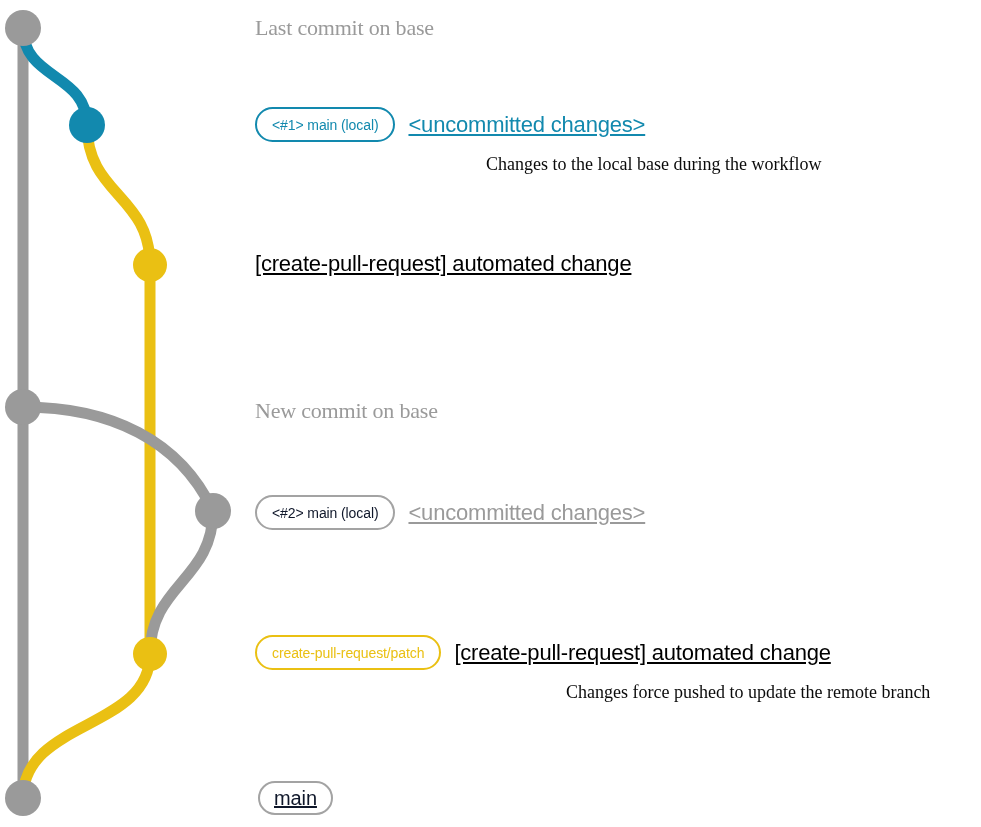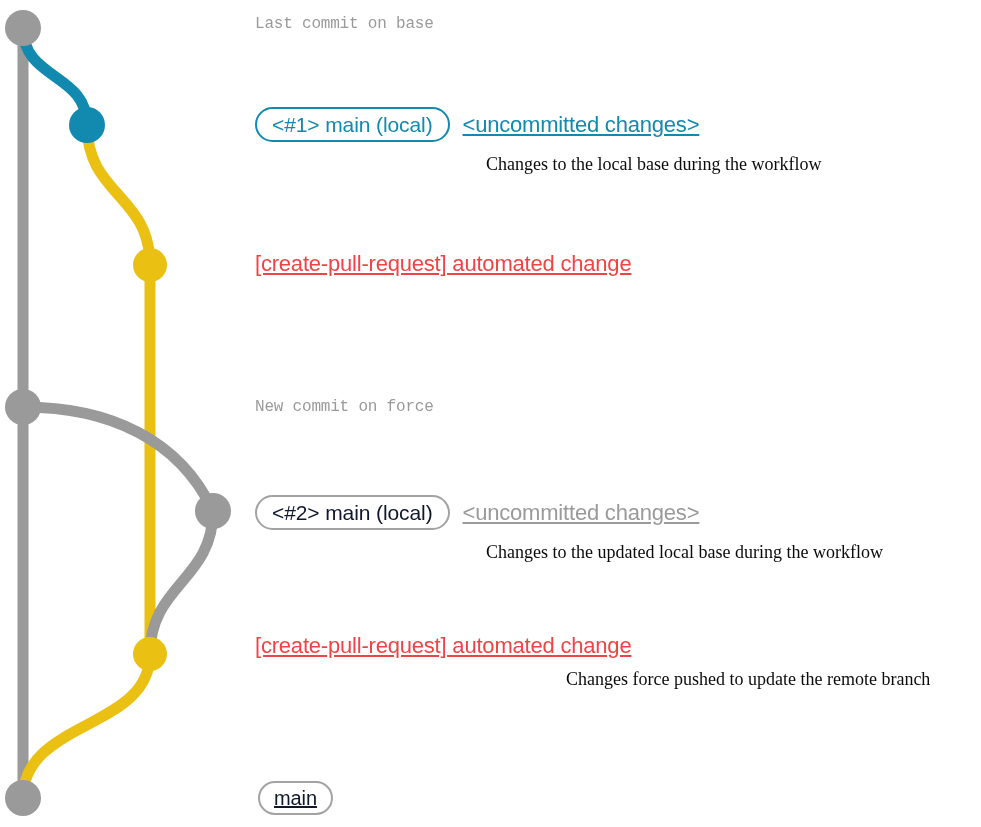--- a/index.html
+++ b/index.html
@@ -42,55 +42,55 @@
   .badge {
     display: inline-flex;
     align-items: center;
     justify-content: center;
     box-sizing: border-box;
     border-style: solid;
     border-width: 2px;
     border-radius: 18px;
     height: 35px;
     padding: 0 15px;
-    font-size: 21px;
+    font-size: 14px;
     line-height: 1;
     font-family: "Liberation Sans", sans-serif;
     background: #ffffff;
     letter-spacing: -0.1px;
   }
   .badge-blue  { border-color: #1289ae; color: #1289ae; }
   .badge-gray  { border-color: #a3a3a3; color: #0f172a; }
   .badge-yellow{ border-color: #eac013; color: #eac013; }
   .badge-small { height: 34px; padding: 0 14px; font-size: 20px; border-radius: 17px; text-decoration: underline; }
 
   .subject {
     font-size: 22px;
     line-height: 1;
     font-family: "Liberation Sans", sans-serif;
     white-space: nowrap;
     letter-spacing: -0.2px;
     text-decoration: underline;
   }
   .subject-blue   { color: #1289ae; }
   .subject-gray   { color: #9a9a9a; }
-  .subject-yellow { color: #ef4444; }
+  .subject-yellow { color: #000000; }
 
   .note {
     font-family: "Liberation Serif", serif;
     font-size: 18px;
     line-height: 1;
     color: #0b0b0b;
     white-space: nowrap;
     margin-top: 13px;
   }
   .heading-only {
-    font-size: 16px;
+    font-size: 22px;
     color: #9a9a9a;
-    font-family: Liberation Mono, monospace;
+    font-family: Liberation Serif, serif;
     white-space: nowrap;
     letter-spacing: -0.2px;
   }
 </style>
 </head>
 <body>
 
 <div id="canvas">
 
   <svg id="graph-svg" viewBox="0 0 981 827" xmlns="http://www.w3.org/2000/svg">
@@ -133,34 +133,34 @@
   </div>
 
   <div class="row" style="left:255px; top:253px;">
     <div class="row-main">
       <span class="subject subject-yellow">[create-pull-request] automated change</span>
     </div>
   </div>
 
   <div class="row" style="left:255px; top:398px;">
     <div class="row-main">
-      <span class="heading-only">New commit on force</span>
+      <span class="heading-only">New commit on base</span>
     </div>
   </div>
 
   <div class="row" style="left:255px; top:495px;">
     <div class="row-main">
       <span class="badge badge-gray">&lt;#2&gt; main (local)</span>
       <span class="subject subject-gray">&lt;uncommitted changes&gt;</span>
     </div>
-    <div class="note" style="margin-left:231px;">Changes to the updated local base during the workflow</div>
   </div>
 
   <div class="row" style="left:255px; top:635px;">
     <div class="row-main">
+      <span class="badge badge-yellow">create-pull-request/patch</span>
       <span class="subject subject-yellow">[create-pull-request] automated change</span>
     </div>
     <div class="note" style="margin-left:311px;">Changes force pushed to update the remote branch</div>
   </div>
 
   <div class="row" style="left:258px; top:781px;">
     <div class="row-main" style="gap:11px;">
       <span class="badge badge-gray badge-small">main</span>
     </div>
   </div>

